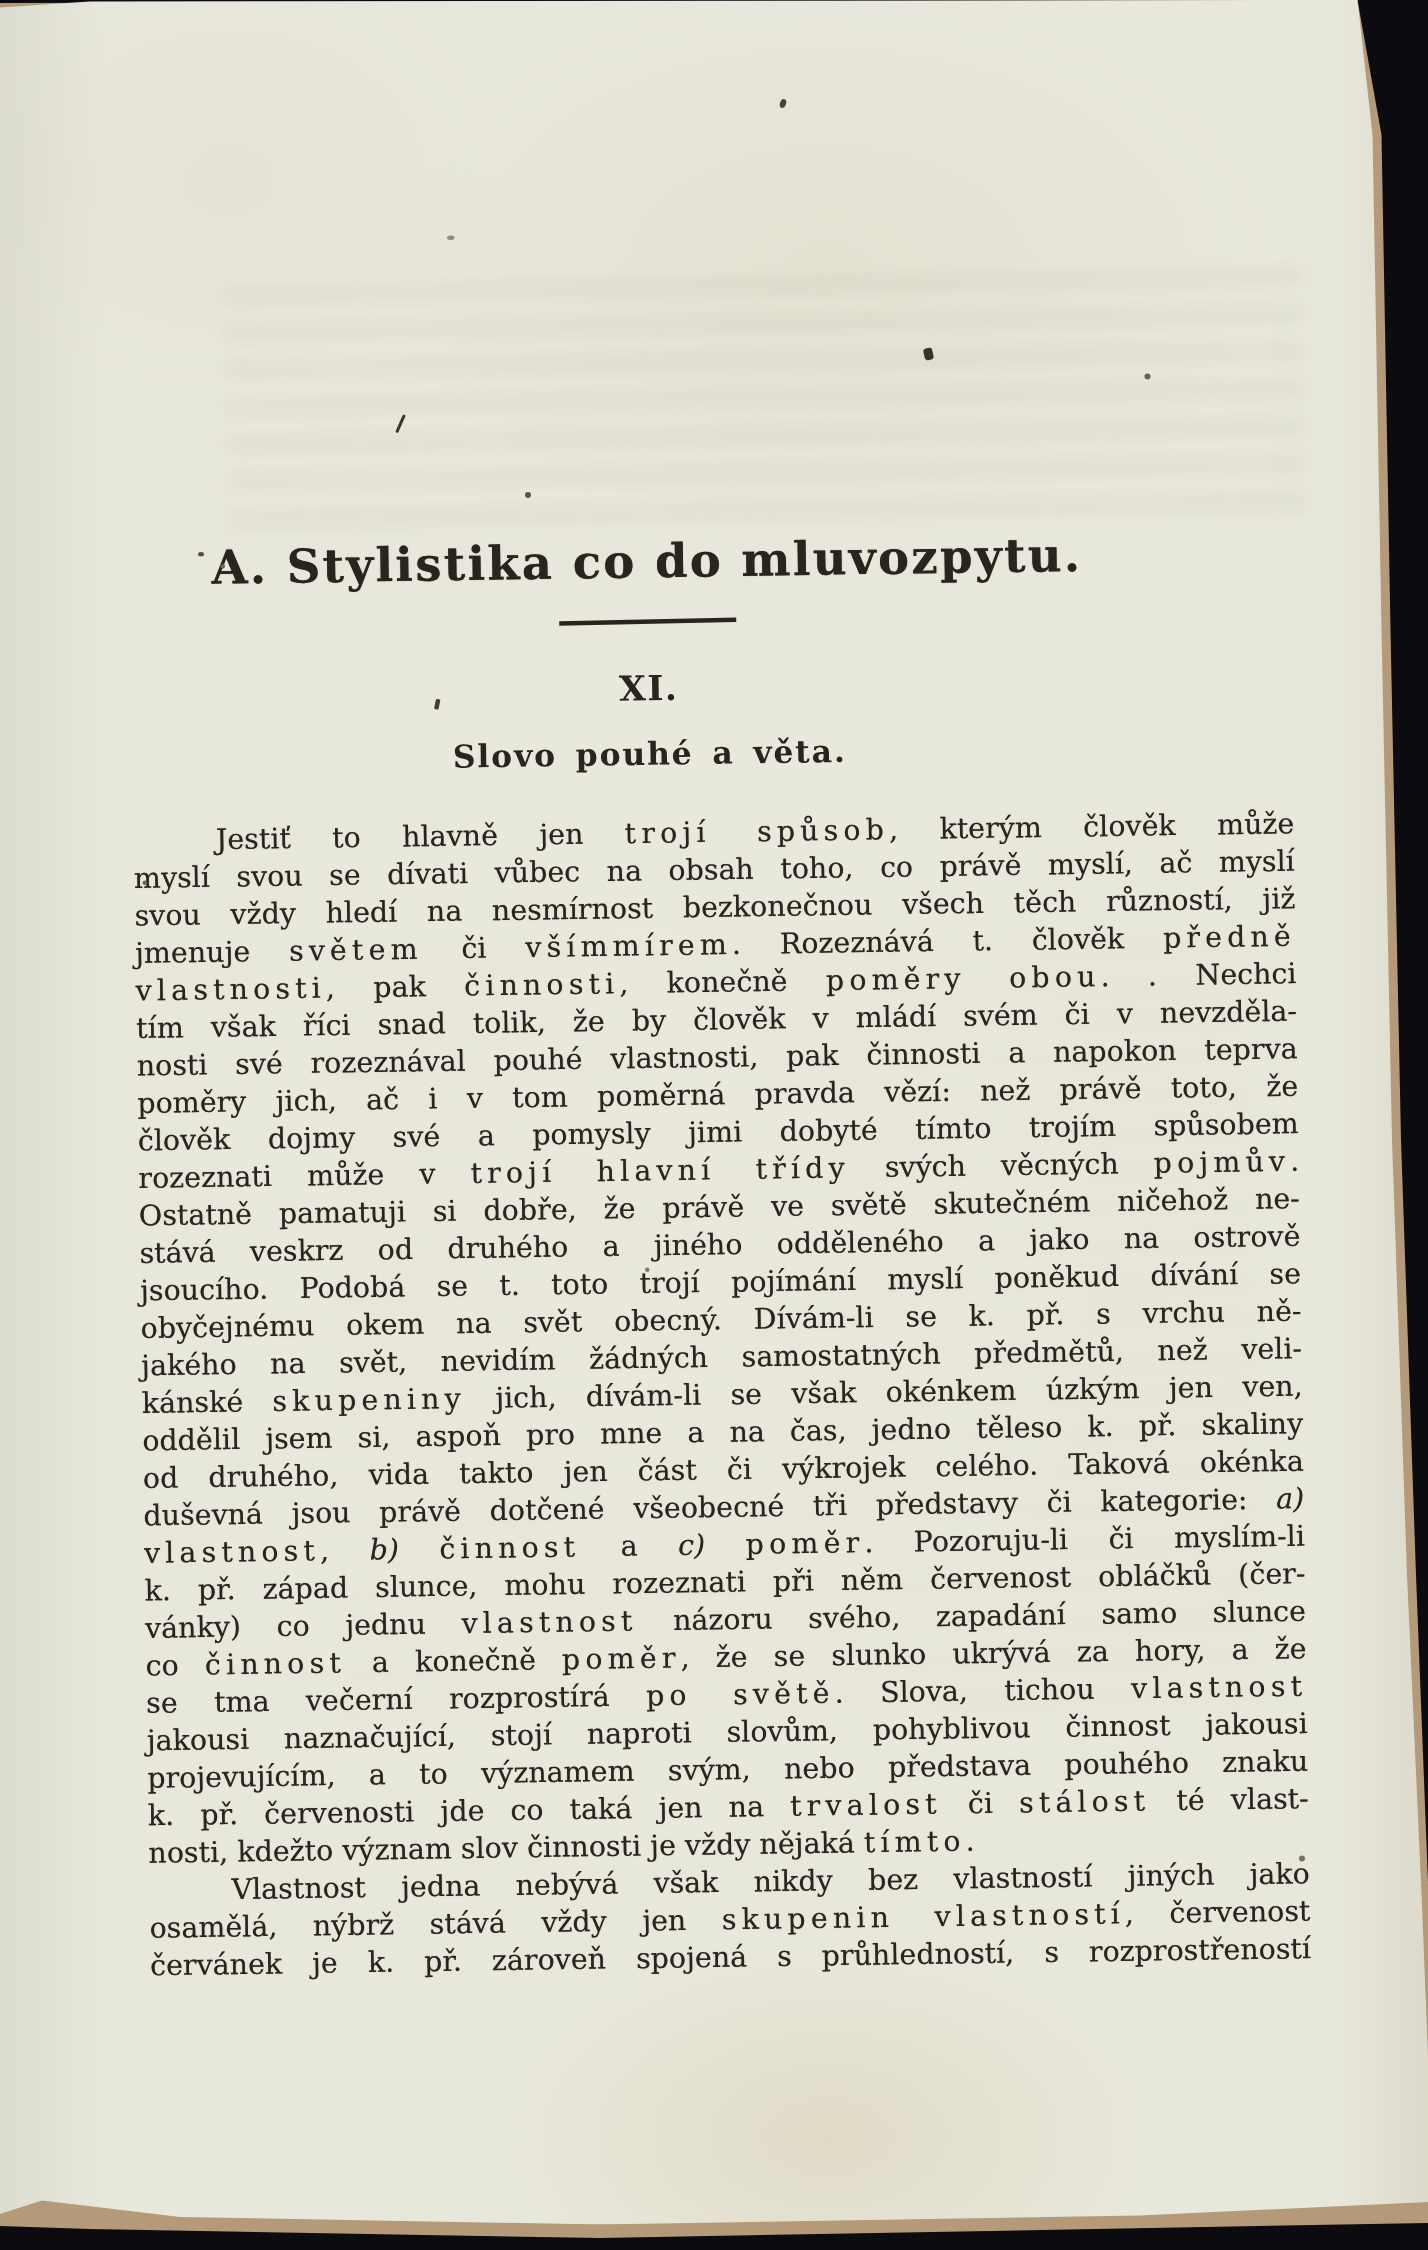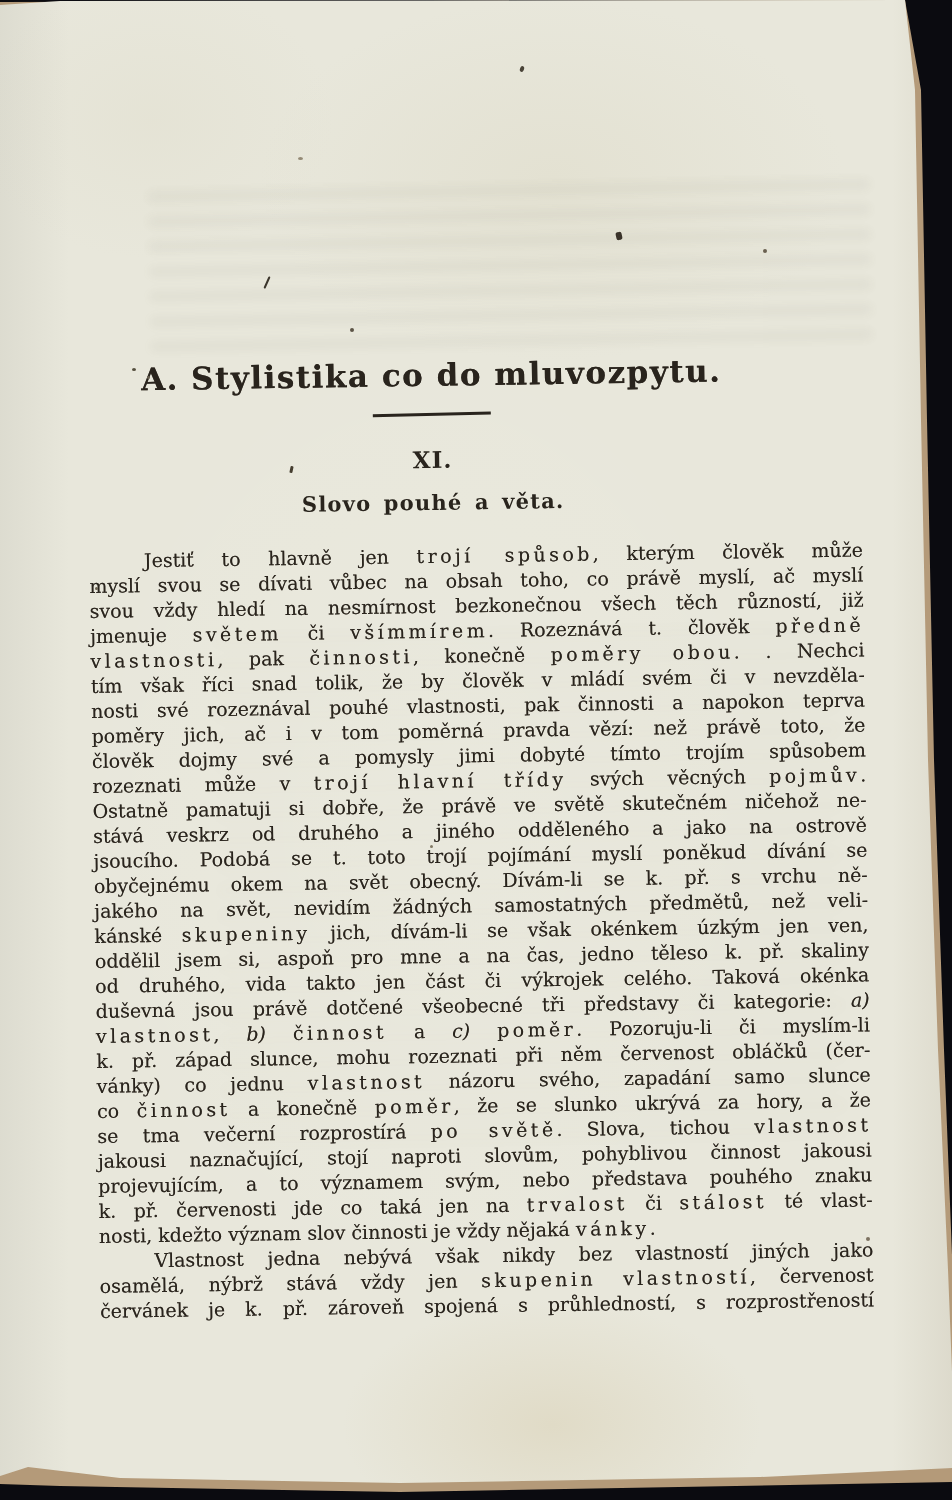--- a/index.html
+++ b/index.html
@@ -108,21 +108,21 @@
         <div class="line"><span>od druhého, vida takto jen část či výkrojek celého.  Taková okénka</span></div>
         <div class="line"><span>duševná jsou právě dotčené všeobecné tři představy či kategorie: </span><span class="it">a)</span></div>
         <div class="line"><span class="sp">vlastnost</span><span>, </span><span class="it">b)</span><span> </span><span class="sp">činnost</span><span> a </span><span class="it">c)</span><span> </span><span class="sp">poměr</span><span>.  Pozoruju-li či myslím-li</span></div>
         <div class="line"><span>k. př. západ slunce, mohu rozeznati při něm červenost obláčků (čer-</span></div>
         <div class="line"><span>vánky) co jednu </span><span class="sp">vlastnost</span><span> názoru svého, zapadání samo slunce</span></div>
         <div class="line"><span>co </span><span class="sp">činnost</span><span> a konečně </span><span class="sp">poměr</span><span>, že se slunko ukrývá za hory, a že</span></div>
         <div class="line"><span>se tma večerní rozprostírá </span><span class="sp">po světě</span><span>.  Slova, tichou </span><span class="sp">vlastnost</span></div>
         <div class="line"><span>jakousi naznačující, stojí naproti slovům, pohyblivou činnost jakousi</span></div>
         <div class="line"><span>projevujícím, a to významem svým, nebo představa pouhého znaku</span></div>
         <div class="line"><span>k. př. červenosti jde co taká jen na </span><span class="sp">trvalost</span><span> či </span><span class="sp">stálost</span><span> té vlast-</span></div>
-        <div class="line end"><span>nosti, kdežto význam slov činnosti je vždy nějaká </span><span class="sp">vánky</span><span>.</span></div>
+        <div class="line end"><span>nosti, kdežto význam slov činnosti je vždy nějaká </span><span class="sp">tímto</span><span>.</span></div>
         <div class="line indent"><span>Vlastnost jedna  nebývá však nikdy bez vlastností jiných jako</span></div>
         <div class="line"><span>osamělá, nýbrž stává vždy jen </span><span class="sp">skupenin vlastností</span><span>, červenost</span></div>
         <div class="line"><span>červánek je k. př. zároveň spojená s průhledností, s rozprostřeností</span></div>
       </div>
   </div>
 
   <div class="speck" style="left:520px;top:66px;width:4px;height:6px;background:#4a4438;transform:rotate(20deg);"></div>
   <div class="speck" style="left:298px;top:157px;width:5px;height:3px;background:#948a76;"></div>
   <div class="speck" style="left:266px;top:276px;width:2px;height:13px;background:#3c362c;transform:rotate(24deg);border-radius:1px;"></div>
   <div class="speck" style="left:350px;top:328px;width:4px;height:4px;background:#5c5446;"></div>

